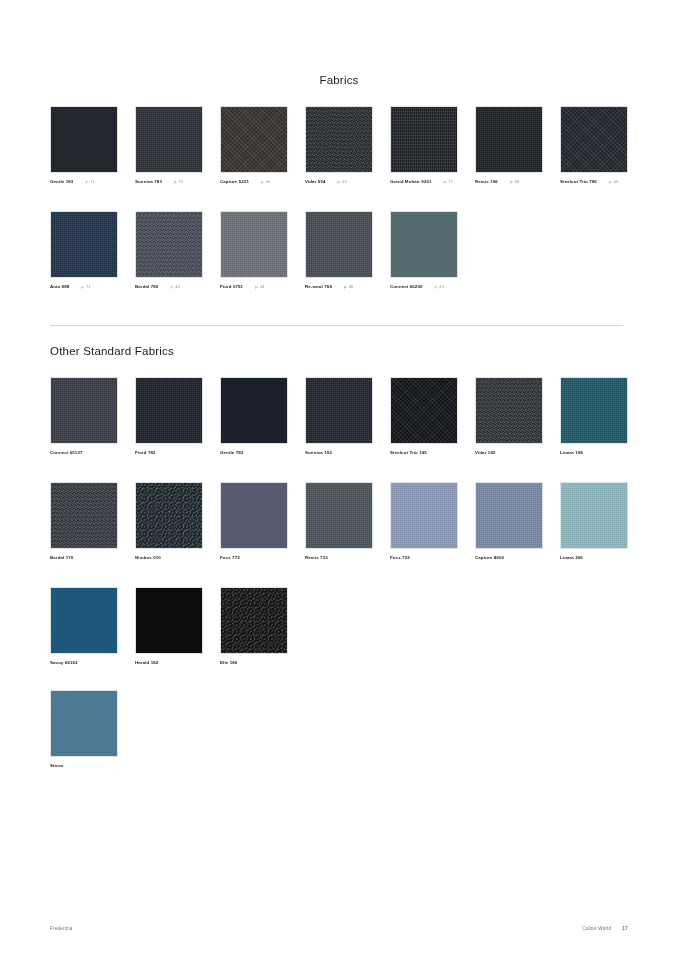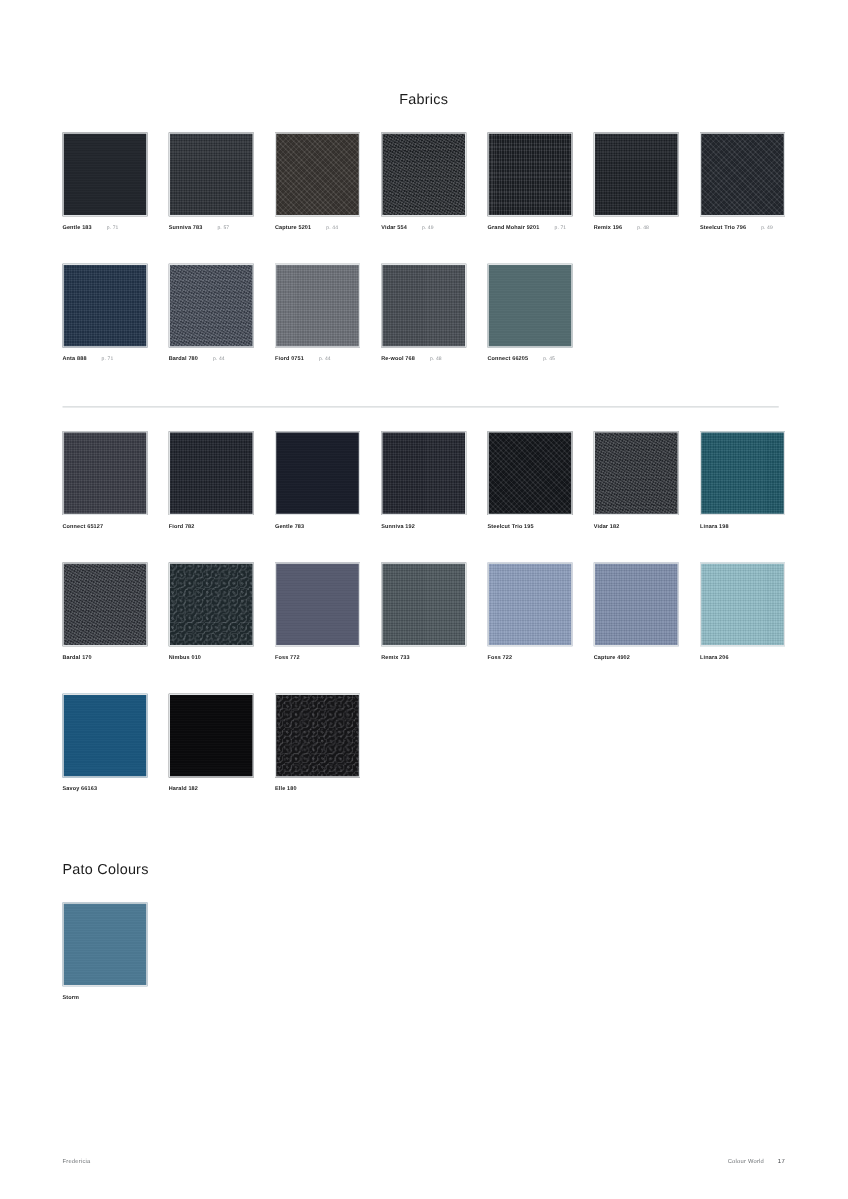--- a/index.html
+++ b/index.html
@@ -276,20 +276,21 @@
             <span class="swatch-name">Connect 66205</span>
             <span class="swatch-page">p. 45</span>
           </div>
         </div>
       </div>
     </div>
 
     <div class="divider" style="top:325px;"></div>
 
     <div class="section" style="top:345px;">
+      <h2 class="section-title">Other Standard Fabrics</h2>
 
       <div class="swatch-row">
         <div class="swatch-cell" style="left:0px;">
           <div class="swatch" style="background-color: rgb(58, 60, 70);">
               <span class="tex weave"></span>
             </div>
           <div class="swatch-label">
             <span class="swatch-name">Connect 65127</span>
           </div>
         </div>
@@ -424,21 +425,20 @@
               <span class="tex leather"></span>
             </div>
           <div class="swatch-label">
             <span class="swatch-name">Elle 180</span>
           </div>
         </div>
       </div>
     </div>
 
     <div class="section" style="top:690px;">
-      <h2 class="section-title">Pato Colours</h2>
 
       <div class="swatch-row">
         <div class="swatch-cell" style="left:0px;">
           <div class="swatch" style="background-color: rgb(77, 121, 147);">
               <span class="tex flat"></span>
             </div>
           <div class="swatch-label">
             <span class="swatch-name">Storm</span>
           </div>
         </div>

